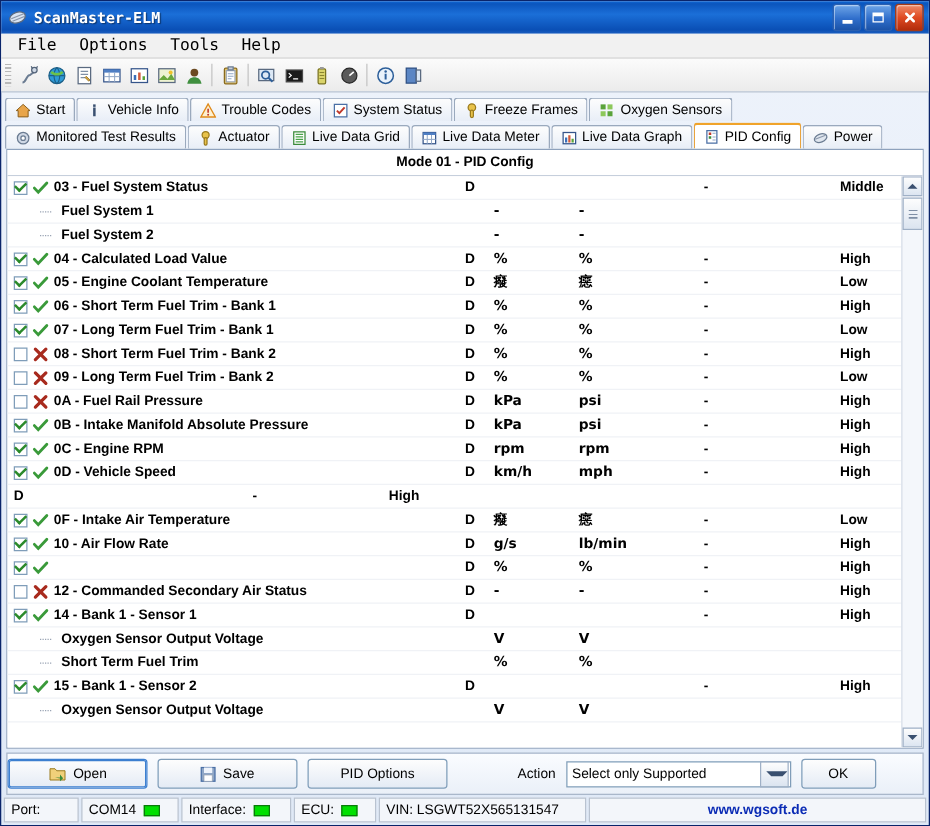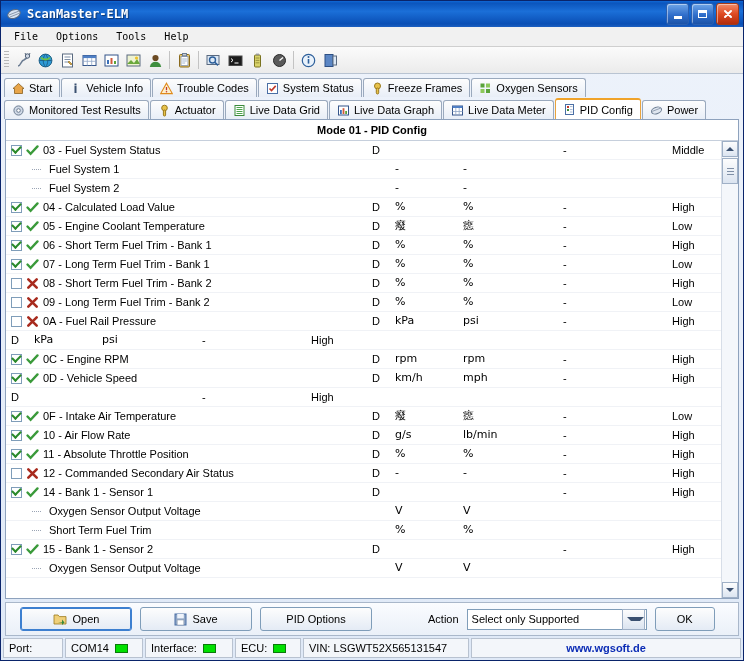--- a/index.html
+++ b/index.html
@@ -42,21 +42,21 @@
   }
   .win-btn.close{background:linear-gradient(#f08c6a,#df4a22 50%,#b22c0c);border-color:#a63a16;}
   .win-btn i{display:block;font-style:normal;line-height:1;}
   .min-glyph{width:8px;height:3px;background:#fff;margin-top:6px;}
   .max-glyph{width:9px;height:8px;border:1px solid #fff;border-top-width:3px;box-sizing:border-box;}
 
   
   .menubar{
     height:19px;flex:0 0 19px;background:#f1f1f1;border-bottom:1px solid #cfcfcf;
     display:flex;align-items:center;padding-left:4px;
-    font-family:"DejaVu Sans Mono","Liberation Mono",monospace;font-size:10px;color:#000;
+    font-family:"DejaVu Sans Mono","Liberation Mono",monospace;font-size:13px;color:#000;
   }
   .menu-item{padding:2px 9px;}
 
   
   .toolbar{
     height:26px;flex:0 0 26px;
     background:linear-gradient(#fbfbfb,#ebebeb);
     border-bottom:1px solid #b9c4d2;
     display:flex;align-items:center;padding-left:3px;
   }
@@ -90,21 +90,21 @@
   .panel-title{
     flex:0 0 20px;height:20px;line-height:20px;text-align:center;
     font-weight:bold;font-size:11px;border-bottom:1px solid #c6cfdc;background:#fff;
   }
   .grid-head{
     flex:0 0 19px;height:19px;display:flex;align-items:center;
     border-bottom:1px solid #c6cfdc;background:#fff;font-size:11px;
   }
   .gh{padding-left:4px;box-sizing:border-box;border-right:1px solid #dfe4ec;height:19px;line-height:19px;overflow:hidden;}
   .grid-body{flex:1 1 auto;position:relative;overflow:hidden;background:#fff;}
-  .rows{position:absolute;left:0;top:0;right:16px;bottom:0;overflow:hidden;}
+  .rows{position:absolute;left:0;top:0;right:16px;bottom:0;overflow:hidden;font-weight:bold;}
   .row{display:flex;align-items:center;height:18px;border-bottom:1px solid #f0f2f6;font-size:11px;}
   .cell{height:18px;line-height:18px;box-sizing:border-box;overflow:hidden;white-space:nowrap;}
   .c-desc{display:flex;align-items:center;gap:4px;padding-left:5px;}
   .c-s{text-align:left;padding-left:5px;}
   .c-met,.c-eng{padding-left:6px;}
   .c-cat{padding-left:36px;}
   .c-pri{padding-left:24px;}
 
   .chk{
     width:11px;height:11px;flex:0 0 11px;border:1px solid #7f9db9;background:#fff;
@@ -129,21 +129,21 @@
     display:flex;align-items:center;justify-content:center;}
   .sb-thumb .lines{width:7px;height:7px;
     background:repeating-linear-gradient(to bottom,#7f8fa6 0 1px,transparent 1px 3px);}
   .arrow-up{width:0;height:0;border-left:4px solid transparent;border-right:4px solid transparent;border-bottom:4px solid #3a5070;}
   .arrow-dn{width:0;height:0;border-left:4px solid transparent;border-right:4px solid transparent;border-top:4px solid #3a5070;}
 
   
   .actionbar{
     flex:0 0 34px;height:34px;margin:3px 4px 2px 4px;
     border:1px solid #a9b7ca;background:linear-gradient(#fafcff,#eaf0f8);
-    display:flex;align-items:center;padding:0 14px;box-sizing:border-box;gap:8px;
+    display:flex;align-items:center;padding:0 0;box-sizing:border-box;gap:8px;
   }
   .btn{
     height:24px;box-sizing:border-box;border:1px solid #7f9db9;border-radius:3px;
     background:linear-gradient(#fdfdfd,#e4ebf5);display:flex;align-items:center;
     justify-content:center;gap:5px;font-size:11px;padding:0 10px;
   }
   .btn.focus{box-shadow:0 0 0 1px #3c7fd0 inset;border-color:#3c7fd0;}
   .btn.ok{min-width:60px;}
   .act-label{margin-left:48px;font-size:11px;}
   .combo{
@@ -374,33 +374,33 @@
       <div class="tab">
         <span class="ti"><svg width="13" height="13" viewBox="0 0 13 13">
               <rect x="2" y="1.5" width="9" height="10" fill="#fff" stroke="#3a8a3a"></rect>
               <path d="M3.5 3.5h6M3.5 5.5h6M3.5 7.5h6M3.5 9.5h6" stroke="#4aa34a" stroke-width="1"></path>
             </svg></span>
         <span>Live Data Grid</span>
       </div>
       <div class="tab">
         <span class="ti"><svg width="13" height="13" viewBox="0 0 13 13">
               <rect x="1.5" y="2" width="10" height="9" fill="#fff" stroke="#35558a"></rect>
+              <rect x="1.5" y="2" width="10" height="2" fill="#4f7fc4"></rect>
+              <path d="M4.8 4v7M8.2 4v7M1.5 7.5h10" stroke="#8fa6c6" stroke-width=".8"></path>
+            </svg></span>
+        <span>Live Data Meter</span>
+      </div>
+      <div class="tab">
+        <span class="ti"><svg width="13" height="13" viewBox="0 0 13 13">
+              <rect x="1.5" y="2" width="10" height="9" fill="#fff" stroke="#35558a"></rect>
               <rect x="3" y="6" width="1.8" height="4" fill="#3a6fb8"></rect>
               <rect x="5.6" y="4.2" width="1.8" height="5.8" fill="#d15a3a"></rect>
               <rect x="8.2" y="7" width="1.8" height="3" fill="#5aa33a"></rect>
             </svg></span>
         <span>Live Data Graph</span>
-      </div>
-      <div class="tab">
-        <span class="ti"><svg width="13" height="13" viewBox="0 0 13 13">
-              <rect x="1.5" y="2" width="10" height="9" fill="#fff" stroke="#35558a"></rect>
-              <rect x="1.5" y="2" width="10" height="2" fill="#4f7fc4"></rect>
-              <path d="M4.8 4v7M8.2 4v7M1.5 7.5h10" stroke="#8fa6c6" stroke-width=".8"></path>
-            </svg></span>
-        <span>Live Data Meter</span>
       </div>
       <div class="tab active">
         <span class="ti"><svg width="13" height="13" viewBox="0 0 13 13">
               <rect x="2.5" y="1.5" width="8" height="10" fill="#fff" stroke="#4a6fa5"></rect>
               <rect x="4" y="3" width="2" height="2" fill="#c0392b"></rect>
               <rect x="4" y="6" width="2" height="2" fill="#3a8a3a"></rect>
               <path d="M7 3.6h2.5M7 6.6h2.5M7 9h2.5" stroke="#8fa6c6" stroke-width=".8"></path>
             </svg></span>
         <span>PID Config</span>
       </div>
@@ -566,20 +566,29 @@
               </span>
               <span>0A - Fuel Rail Pressure</span>
             </div>
             <div class="cell c-s" style="width:22px">D</div>
             <div class="cell c-met glyph-cjk" style="width:68px">kPa</div>
             <div class="cell c-eng glyph-cjk" style="width:70px">psi</div>
             <div class="cell c-cat" style="width:121px">-</div>
             <div class="cell c-pri" style="width:62px">High</div>
           </div>
           <div class="row">
+            <div class="cell c-desc" style="width:361px">
+              <span class="chk on"></span>
+              <span class="mark">
+                <svg width="13" height="13" viewBox="0 0 13 13">
+                  <path d="M1.5 6.5 L4.6 9.8 L11.5 2.4" stroke="#3a9a3a" stroke-width="2.3" fill="none" stroke-linecap="round"></path>
+                </svg>
+              </span>
+              <span>0B - Intake Manifold Absolute Pressure</span>
+            </div>
             <div class="cell c-s" style="width:22px">D</div>
             <div class="cell c-met glyph-cjk" style="width:68px">kPa</div>
             <div class="cell c-eng glyph-cjk" style="width:70px">psi</div>
             <div class="cell c-cat" style="width:121px">-</div>
             <div class="cell c-pri" style="width:62px">High</div>
           </div>
           <div class="row">
             <div class="cell c-desc" style="width:361px">
               <span class="chk on"></span>
               <span class="mark">
@@ -651,21 +660,20 @@
             <div class="cell c-pri" style="width:62px">High</div>
           </div>
           <div class="row">
             <div class="cell c-desc" style="width:361px">
               <span class="chk on"></span>
               <span class="mark">
                 <svg width="13" height="13" viewBox="0 0 13 13">
                   <path d="M1.5 6.5 L4.6 9.8 L11.5 2.4" stroke="#3a9a3a" stroke-width="2.3" fill="none" stroke-linecap="round"></path>
                 </svg>
               </span>
-              <span>11 - Absolute Throttle Position</span>
             </div>
             <div class="cell c-s" style="width:22px">D</div>
             <div class="cell c-met glyph-cjk" style="width:68px">%</div>
             <div class="cell c-eng glyph-cjk" style="width:70px">%</div>
             <div class="cell c-cat" style="width:121px">-</div>
             <div class="cell c-pri" style="width:62px">High</div>
           </div>
           <div class="row">
             <div class="cell c-desc" style="width:361px">
               <span class="chk"></span>

